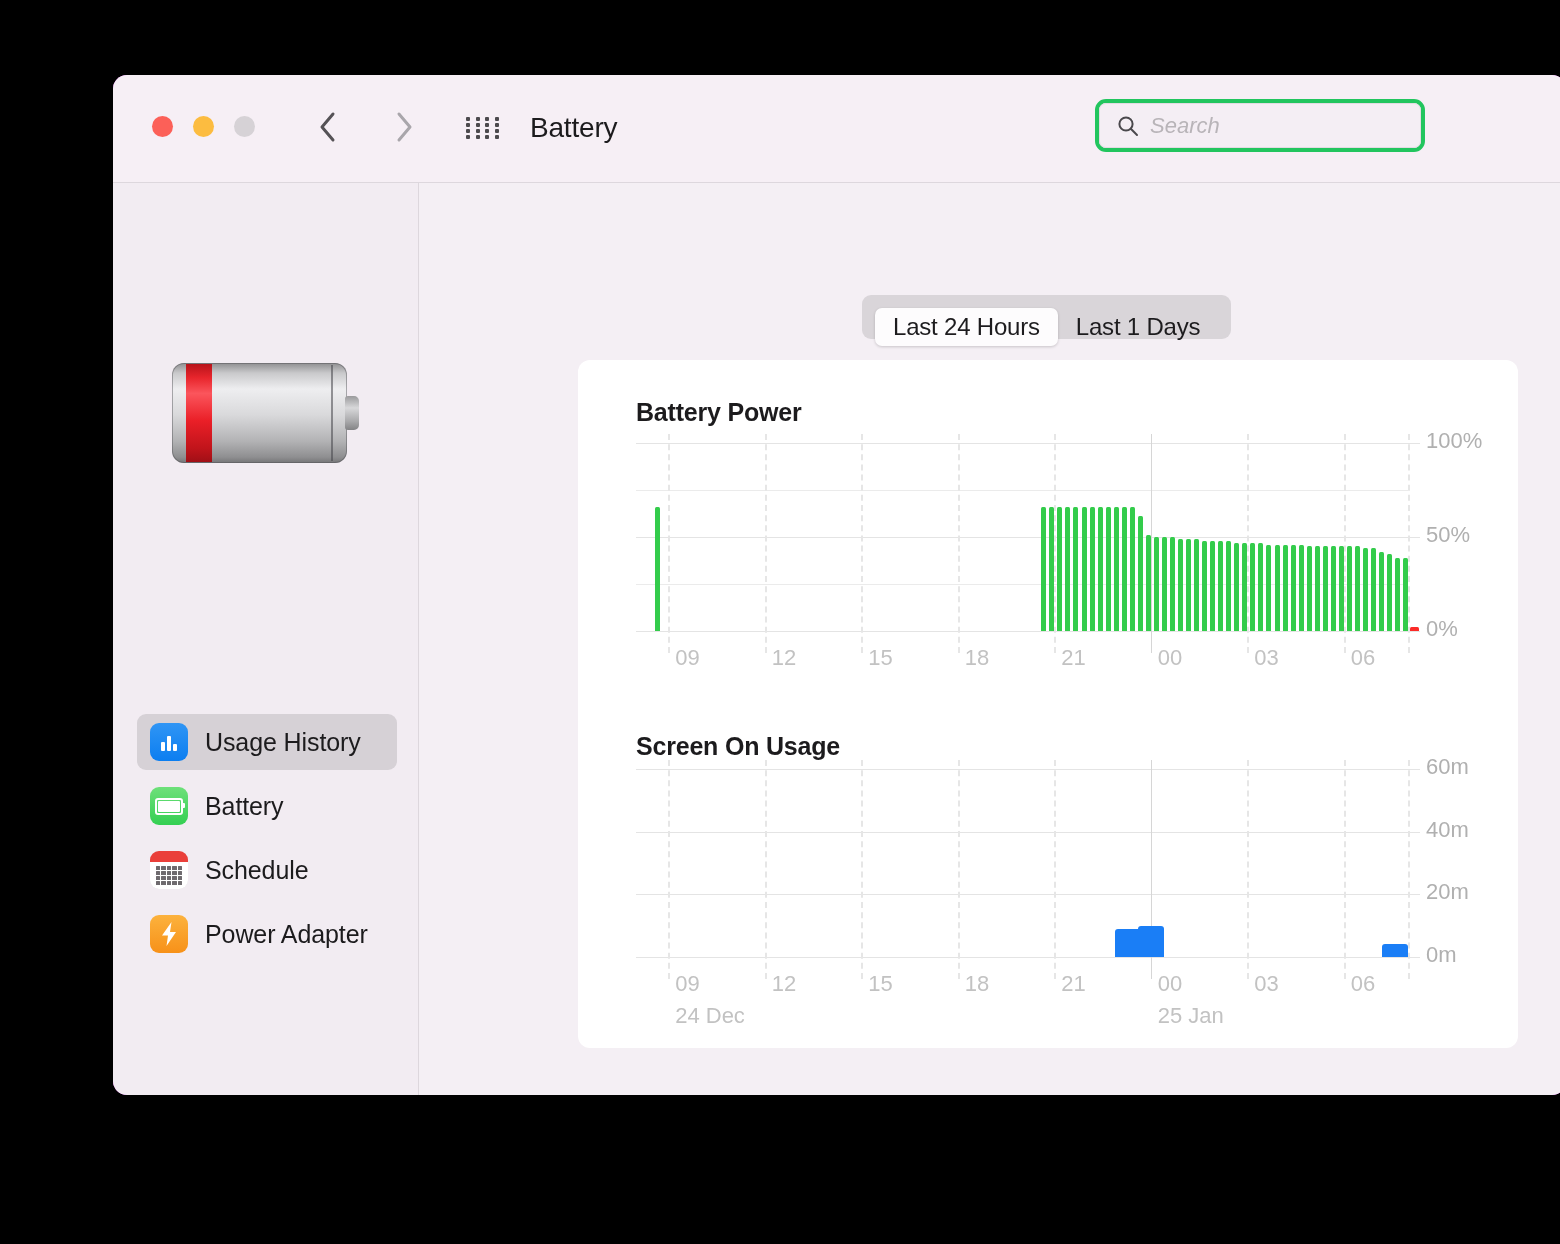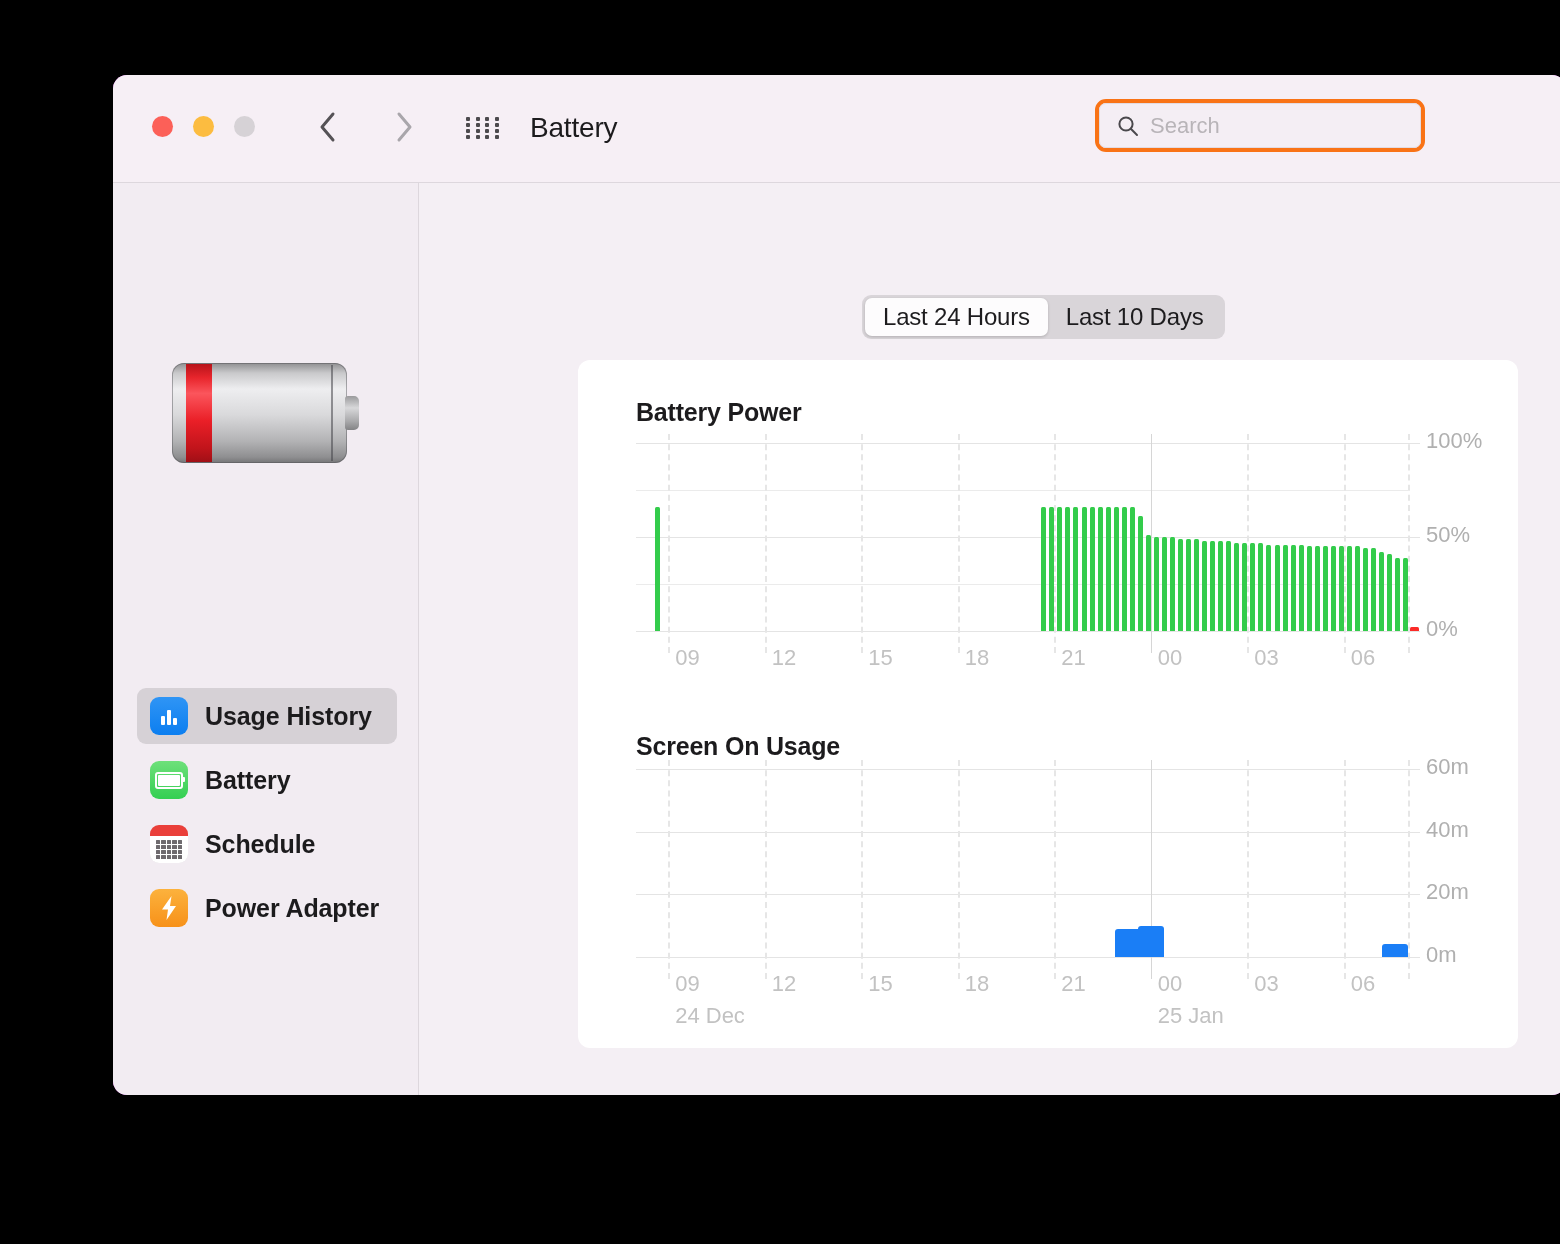--- a/index.html
+++ b/index.html
@@ -95,23 +95,24 @@
     letter-spacing: -0.2px;
   }
 
   #search-wrap {
     position: absolute;
     left: 982px;
     top: 24px;
     width: 330px;
     height: 53px;
     border-radius: 11px;
-    border: 4px solid #f97316;
+    border: 4px solid #22c55e;
     box-sizing: border-box;
     background: #f6eff5;
+    font-style: italic;
   }
   #search-inner {
     position: absolute;
     left: 0; top: 0;
     right: 0; bottom: 0;
     border-radius: 7px;
     background: #f4eef4;
     border: 1px solid #e2dbe2;
     box-sizing: border-box;
     display: flex;
@@ -195,23 +196,22 @@
     width: 305px;
     text-align: center;
     font-size: 26px;
     font-weight: bold;
     color: #1c1b1d;
   }
 
   #sidebar-list {
     position: absolute;
     left: 24px;
-    top: 505px;
+    top: 531px;
     width: 260px;
-    font-weight: bold;
   }
   .side-item {
     position: relative;
     display: flex;
     align-items: center;
     height: 56px;
     border-radius: 9px;
     padding-left: 13px;
     box-sizing: border-box;
     margin-bottom: 8px;
@@ -287,21 +287,21 @@
   }
 
   #segmented {
     position: absolute;
     left: 443px;
     top: 112px;
     height: 44px;
     background: #d9d5d9;
     border-radius: 9px;
     display: flex;
-    padding: 3px;
+    padding: 13px;
     box-sizing: border-box;
   }
   .seg {
     height: 38px;
     padding: 0 18px;
     display: flex;
     align-items: center;
     font-size: 24px;
     color: #1d1c1e;
     border-radius: 7px;
@@ -532,21 +532,21 @@
       </div>
 
     </div>
   </div>
   <div id="sidebar-sep"></div>
 
   <div id="main">
 
     <div id="segmented">
       <div class="seg active">Last 24 Hours</div>
-      <div class="seg">Last 10 Days</div>
+      <div class="seg">Last 1 Days</div>
     </div>
 
     <div id="card">
 
       <div class="chart-title" id="title-battery">Battery Power</div>
       <div class="plot" id="plot-battery">
           <div class="hline major" style="top: 0px;"></div>
           <div class="hline" style="top: 47px;"></div>
           <div class="hline major" style="top: 94px;"></div>
           <div class="hline" style="top: 141px;"></div>

